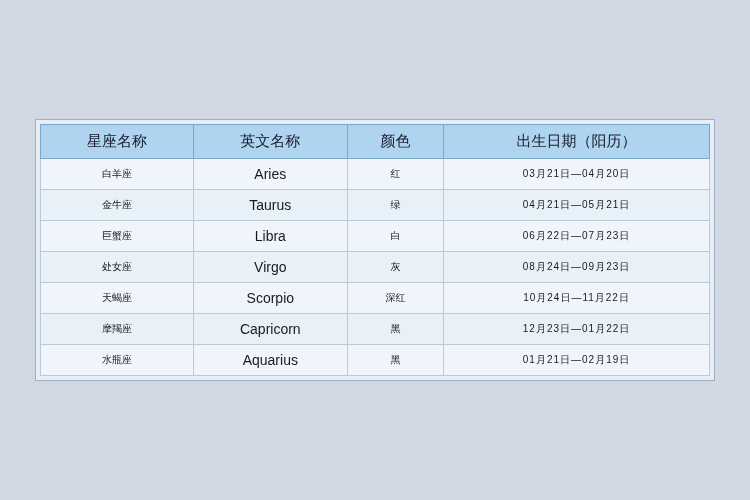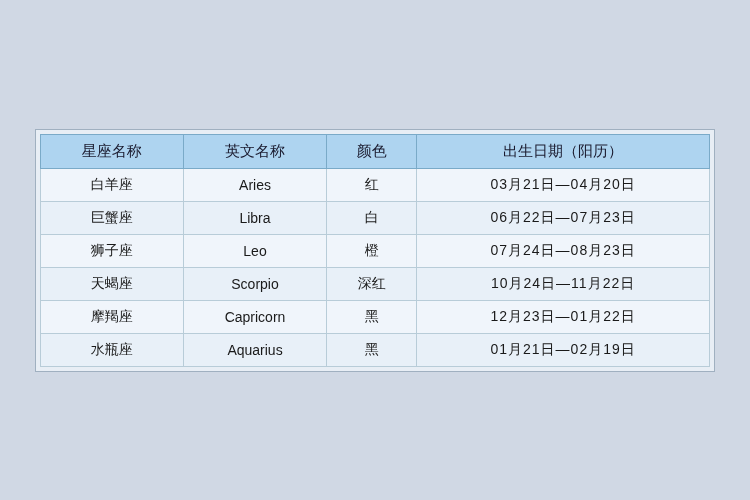--- a/index.html
+++ b/index.html
@@ -50,21 +50,21 @@
 
     tbody tr:nth-child(even) {
       background-color: #e8f0f8;
     }
 
     tbody td {
       border: 1px solid #b8ccd8;
       padding: 7px 10px;
       text-align: center;
       color: #1a1a1a;
-      font-size: 14px;
+      font-size: 10px;
     }
 
     tbody td:nth-child(2) {
       font-family: Arial, sans-serif;
       font-size: 14px;
       margin-left: 40px;
     }
 
     tbody td:nth-child(4) {
       font-family: "SimSun", Arial, sans-serif;
@@ -85,30 +85,36 @@
       </tr>
     </thead>
     <tbody id="table-body">
     <tr>
           <td>白羊座</td>
           <td>Aries</td>
           <td>红</td>
           <td>03月21日—04月20日</td>
         </tr>
         <tr>
+          <td>金牛座</td>
+          <td>Taurus</td>
+          <td>绿</td>
+          <td>04月21日—05月21日</td>
+        </tr>
+        <tr>
           <td>巨蟹座</td>
           <td>Libra</td>
           <td>白</td>
           <td>06月22日—07月23日</td>
         </tr>
         <tr>
-          <td>狮子座</td>
-          <td>Leo</td>
-          <td>橙</td>
-          <td>07月24日—08月23日</td>
+          <td>处女座</td>
+          <td>Virgo</td>
+          <td>灰</td>
+          <td>08月24日—09月23日</td>
         </tr>
         <tr>
           <td>天蝎座</td>
           <td>Scorpio</td>
           <td>深红</td>
           <td>10月24日—11月22日</td>
         </tr>
         <tr>
           <td>摩羯座</td>
           <td>Capricorn</td>

